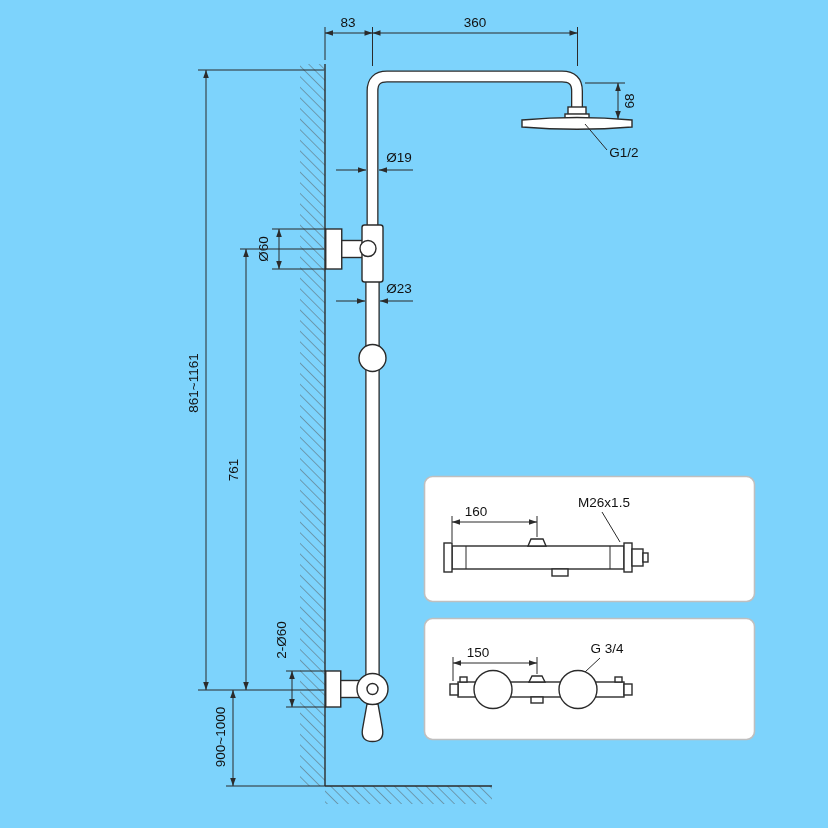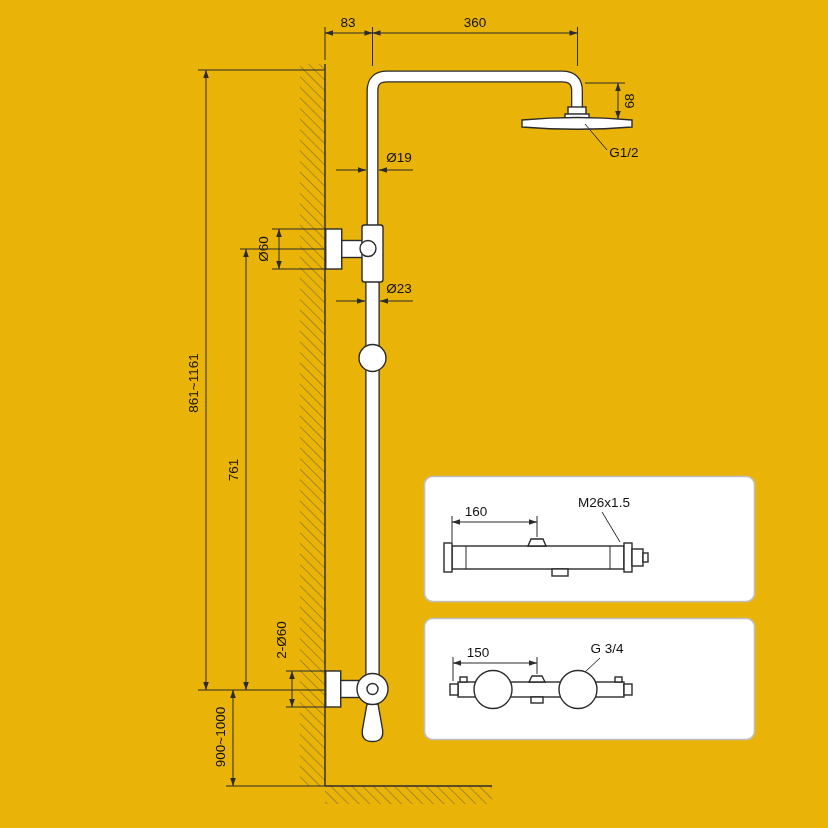--- a/index.html
+++ b/index.html
@@ -1,16 +1,16 @@
 <!DOCTYPE html>
 <html><head>
 <meta charset="utf-8">
 <style>
   html,body{margin:0;padding:0;background:#ffffff;}
-  #stage{width:828px;height:828px;background:#eab308;position:relative;overflow:hidden;}
+  #stage{width:828px;height:828px;background:#7dd3fc;position:relative;overflow:hidden;}
   svg{display:block;}
   text{font-family:"Liberation Sans","DejaVu Sans",sans-serif;font-size:13.5px;fill:#111111;}
   .dim{stroke:#2b2b2b;stroke-width:1;fill:none;}
   .obj{stroke:#2b2b2b;stroke-width:1.4;fill:#ffffff;}
   .objline{stroke:#2b2b2b;stroke-width:1.4;fill:none;}
   .thin{stroke:#2b2b2b;stroke-width:1;fill:none;}
   .inset-border{stroke:#bfbfbf;stroke-width:1.6;fill:#ffffff;}
 </style>
 </head>
 <body>

